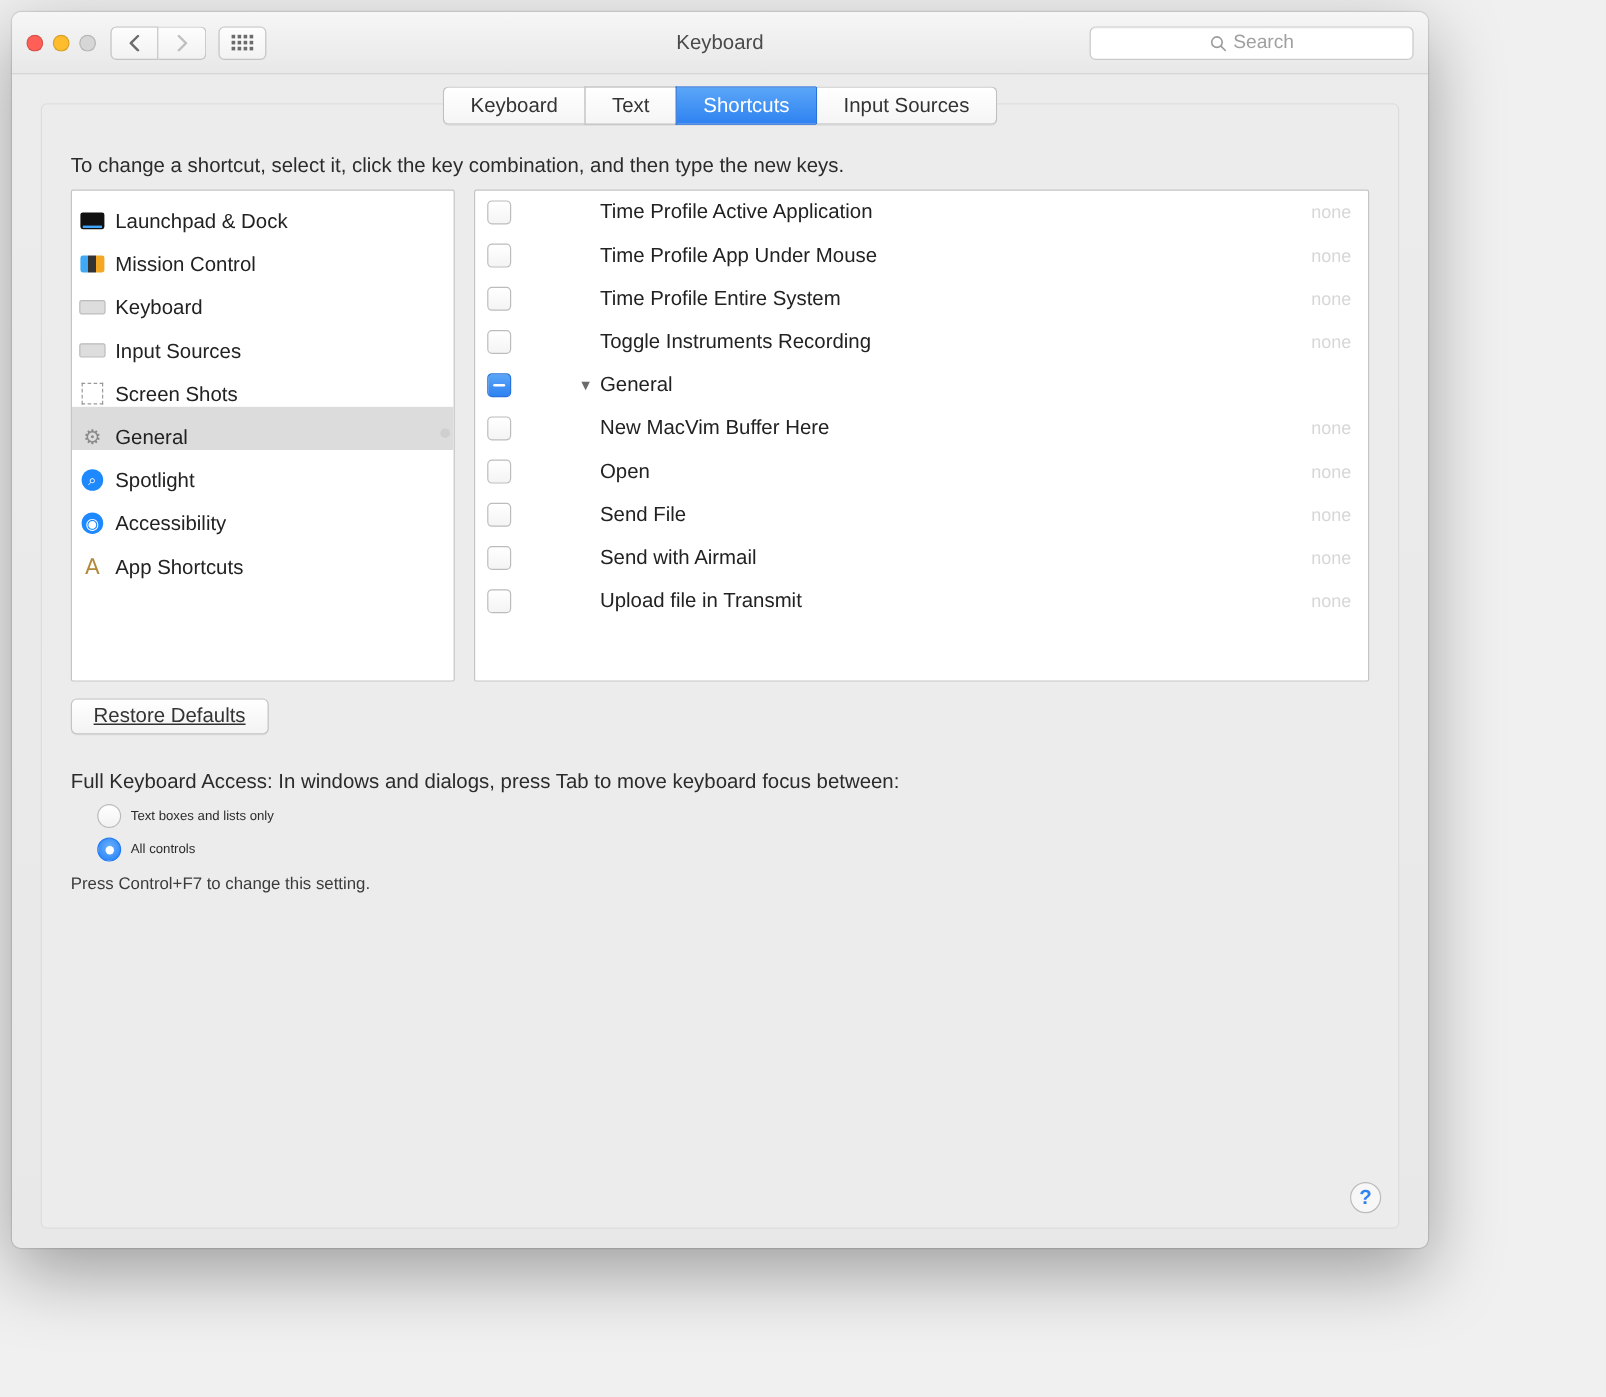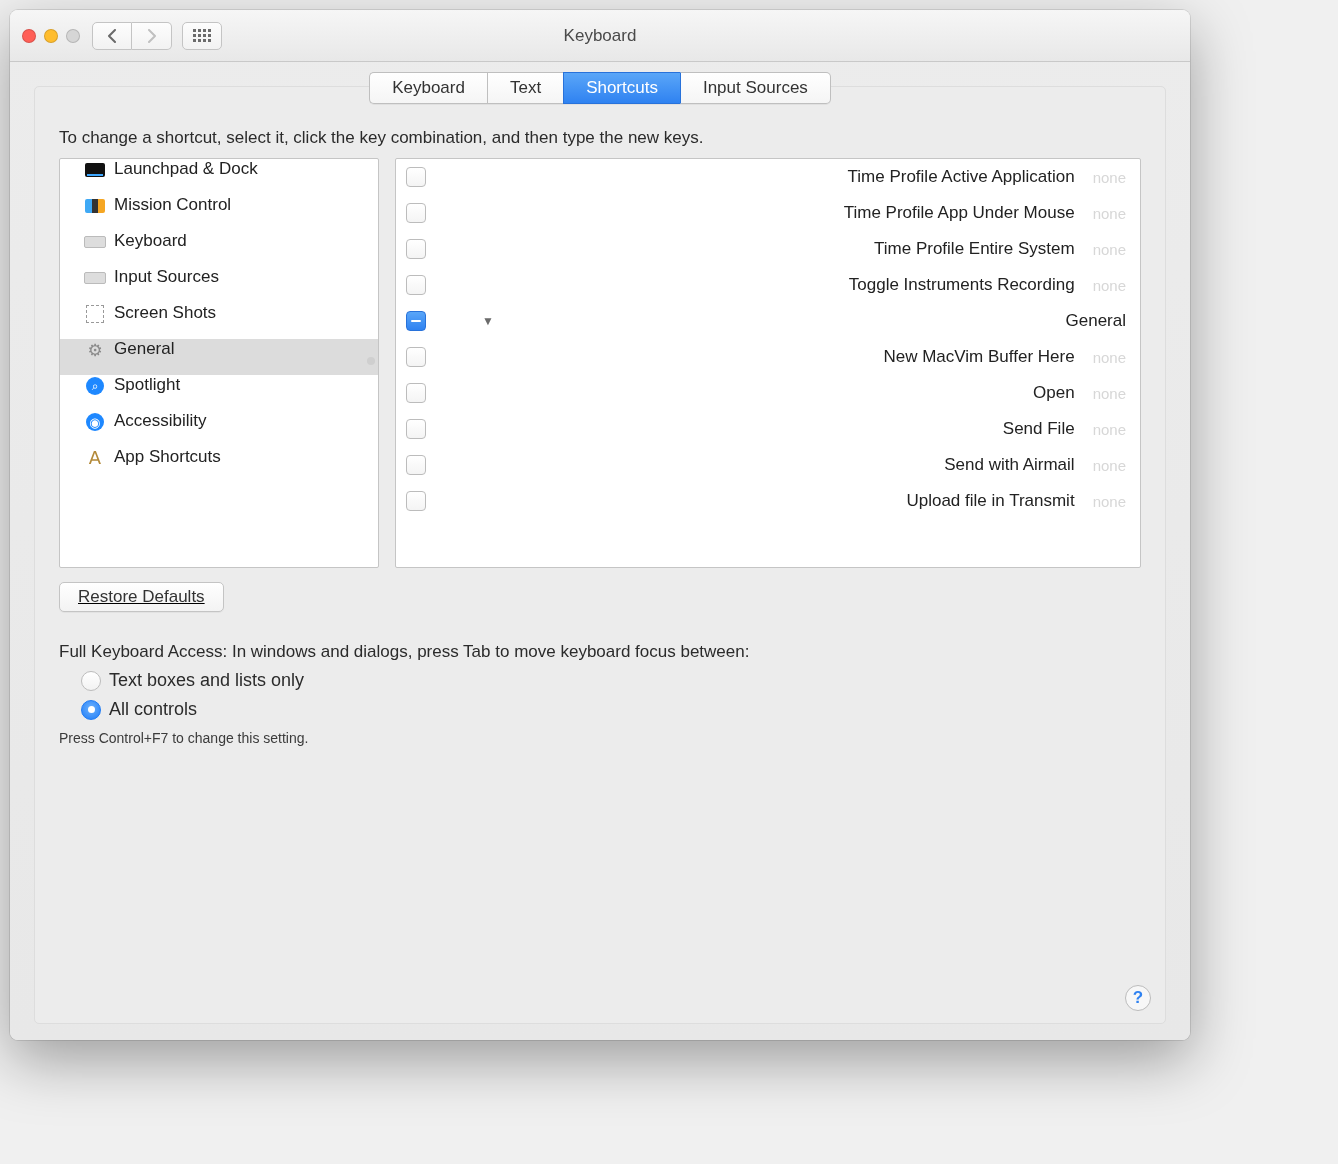--- a/index.html
+++ b/index.html
@@ -131,22 +131,22 @@
     background: #fff;
     border: 1px solid #c5c5c5;
     border-radius: 2px;
     overflow: hidden;
     position: relative;
   }
   .panel.left { width: 320px; }
   .panel.right { flex: 1; }
 
   .cat-row {
-    display: flex; align-items: flex-start; gap: 8px;
-    height: 36px; padding: 0 24px;
+    display: flex; align-items: flex-end; gap: 8px;
+    height: 36px; padding: 0 6px;
     font-size: 17px; color: #222;
     cursor: default;
   }
   .cat-row.selected { background: #dcdcdc; }
   .cat-icon { width: 22px; height: 22px; display: inline-flex; align-items: center; justify-content: center; }
   .scroll-dot {
     position: absolute; right: 3px; top: 198px;
     width: 8px; height: 8px; border-radius: 50%;
     background: #cfcfcf;
   }
@@ -171,21 +171,21 @@
   .svc-checkbox.checked { background: linear-gradient(#5aa6f8,#2f82f1); border-color: #2872da; }
   .svc-checkbox.checked::after { content: "✓"; font-weight: bold; }
   .svc-row.selected .svc-checkbox { background: #fff; border-color: #fff; }
   .svc-row.selected .svc-checkbox.checked::after { color: #1e7bf5; }
   .svc-disclosure {
     width: 14px; display: inline-block; color: #6b6b6b; margin-right: 4px;
     font-size: 12px;
   }
   .svc-indent1 { width: 44px; display: inline-block; }
   .svc-indent2 { width: 62px; display: inline-block; }
-  .svc-label { flex: 1; text-align: right; }
+  .svc-label { flex: 1; }
   .svc-shortcut { font-size: 17px; color: #333; margin-left: 18px; }
   .svc-row.selected .svc-shortcut { color: #fff; }
   .svc-shortcut.none { color: #d7d7d7; font-size: 15px; }
 
   .restore-row {
     display: flex; 
     padding: 14px 24px 0 24px;
     text-decoration: underline;
   }
   .push-btn {
@@ -194,21 +194,21 @@
     border-radius: 5px;
     padding: 4px 18px;
     font-size: 17px; color: #333;
     box-shadow: 0 1px 0 rgba(0,0,0,0.04);
   }
 
   .fka {
     padding: 30px 24px 0 24px;
     font-size: 17px; color: #2b2b2b;
   }
-  .radio-row { display: flex; align-items: center; gap: 8px; margin-top: 8px; padding-left: 22px; font-size: 18px; }
+  .radio-row { display: flex; align-items: center; gap: 8px; margin-top: 8px; padding-left: 22px; font-size: 11px; }
   .radio {
     width: 20px; height: 20px; border-radius: 50%;
     border: 1px solid #bcbcbc; background: linear-gradient(#fff,#f2f2f2);
     display: inline-flex; align-items: center; justify-content: center;
     flex-shrink: 0;
   }
   .radio.checked { background: radial-gradient(circle at 50% 40%, #6cb2ff, #1e7bf5); border-color: #1e7bf5; }
   .radio.checked::after { content: ""; width: 7px; height: 7px; background: #fff; border-radius: 50%; }
   .hint { font-size: 14px; color: #3b3b3b; padding: 10px 24px 0 24px; }
 
@@ -263,20 +263,27 @@
           <span></span>
           <span></span>
           <span></span>
         <span></span>
           <span></span>
           <span></span>
           <span></span>
       </div>
     </div>
     <div class="title">Keyboard</div>
+    <div class="searchbox">
+      <svg class="search-icon" viewBox="0 0 16 16">
+          <circle cx="7" cy="7" r="5" stroke="#9a9a9a" stroke-width="1.5" fill="none"></circle>
+          <line x1="11" y1="11" x2="15" y2="15" stroke="#9a9a9a" stroke-width="1.5" stroke-linecap="round"></line>
+        </svg>
+      <span>Search</span>
+    </div>
   </div>
 
   <div class="content">
     <div class="inner-panel">
 
       <div class="segwrap">
         <div class="segmented" id="segmented">
             <div class="seg">Keyboard</div>
             <div class="seg">Text</div>
             <div class="seg active">Shortcuts</div>

